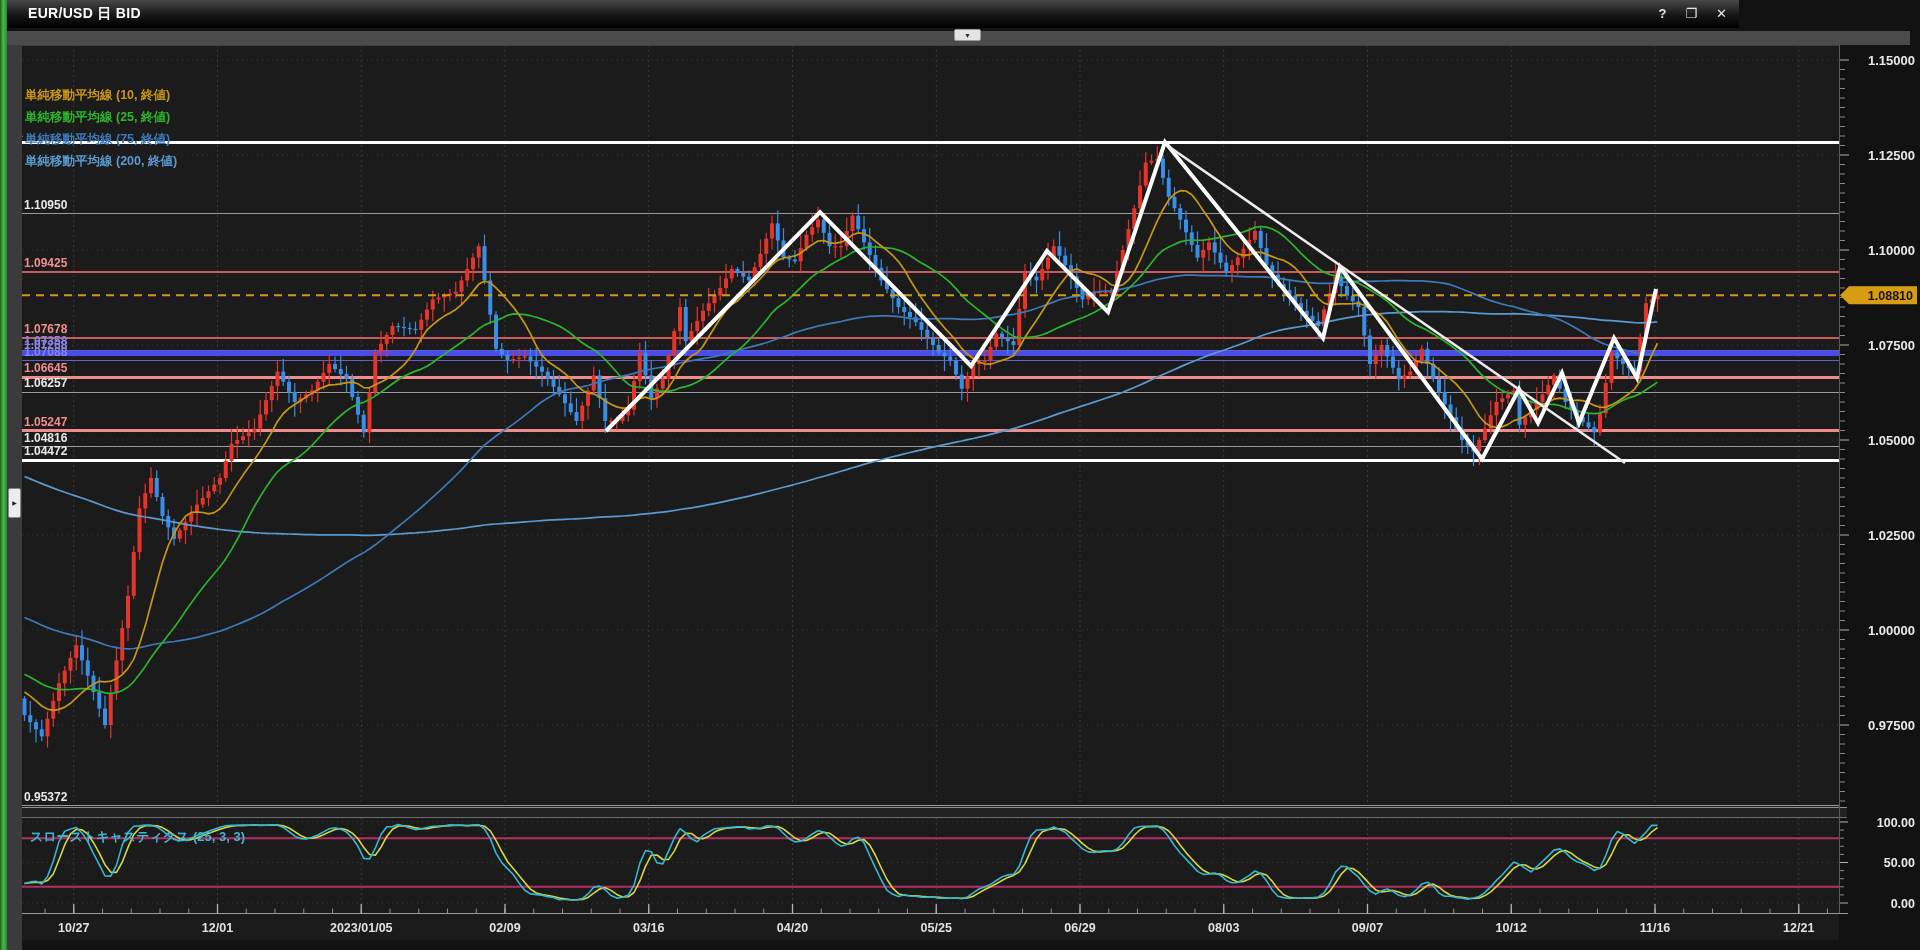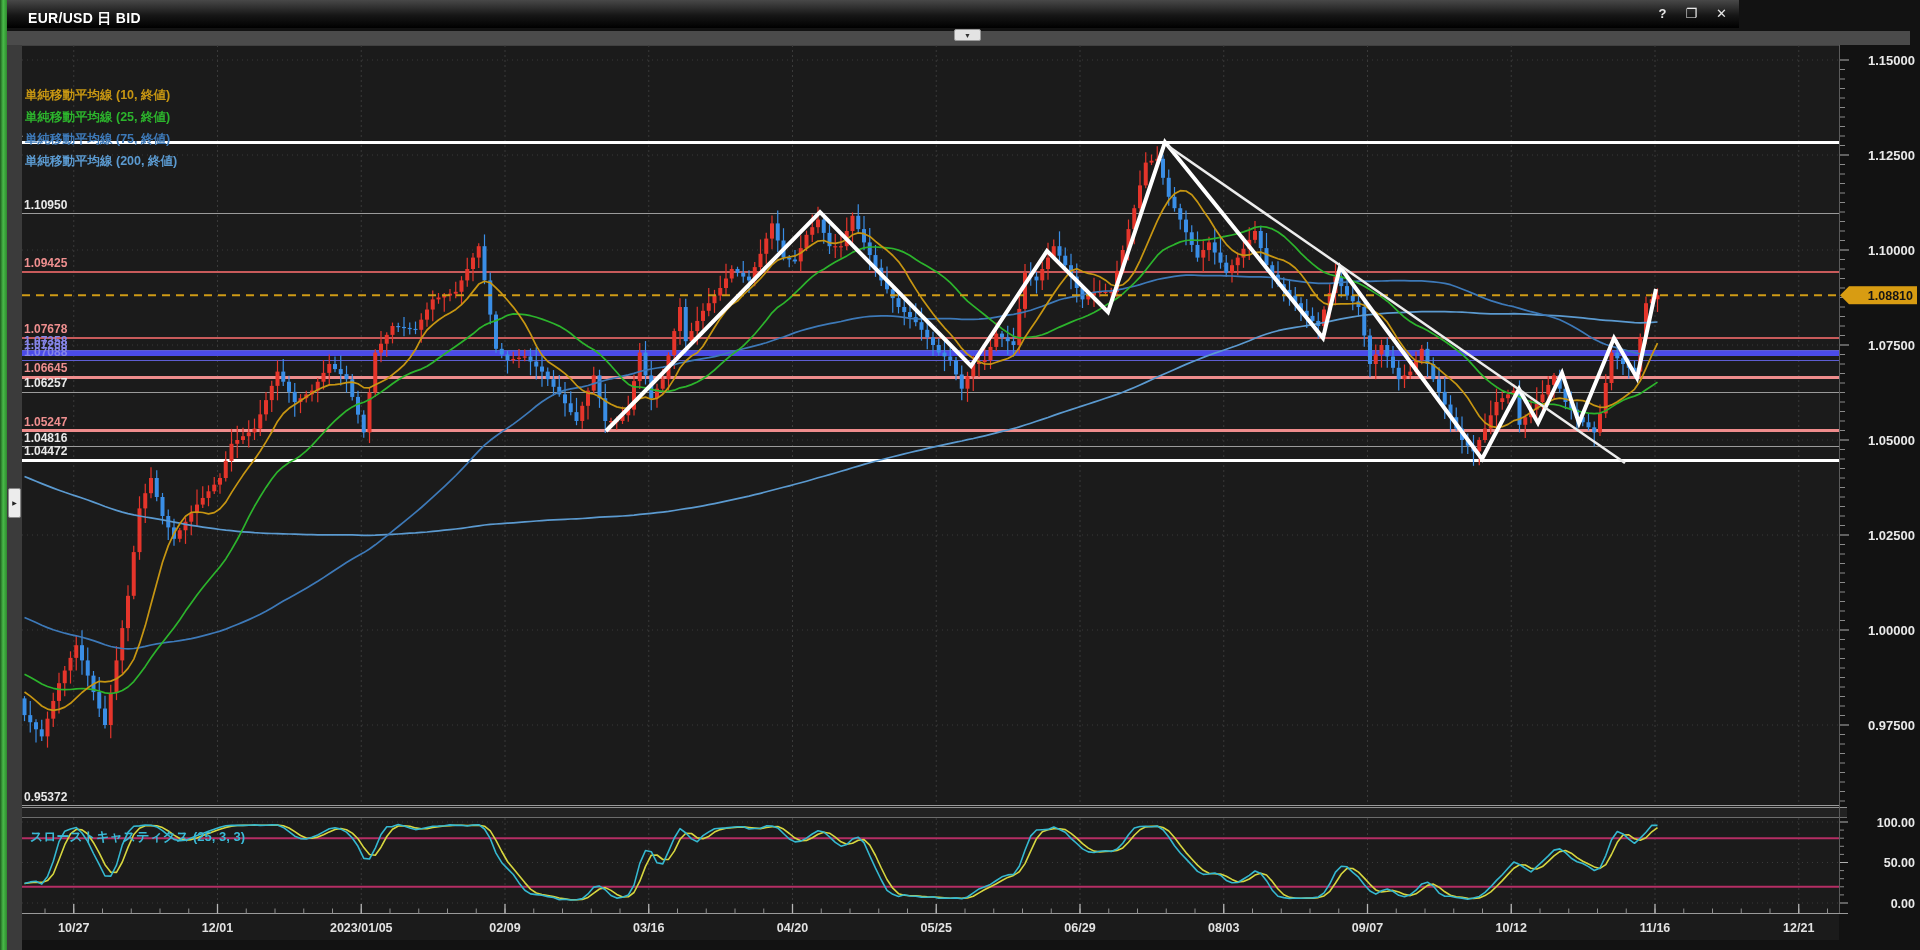--- a/index.html
+++ b/index.html
@@ -4,21 +4,21 @@
 <style>
   html,body{margin:0;padding:0;background:#000;}
   *{box-sizing:border-box;}
   .window{position:relative;width:1920px;height:950px;background:#121212;overflow:hidden;
           font-family:"Liberation Sans","DejaVu Sans",sans-serif;}
   #chart{position:absolute;left:0;top:0;}
   .green-edge{position:absolute;left:0;top:0;width:7px;height:950px;
               background:linear-gradient(90deg,#1e5c1e,#49bb49 45%,#2e8b2e);}
   .titlebar{position:absolute;left:7px;top:0;width:1732px;height:28px;
             background:linear-gradient(#484848,#161616 55%,#000);
-            display:flex;align-items:flex-end;}
+            display:flex;align-items:center;}
   .titlebar .title{margin-left:21px;color:#fff;font-size:14px;font-weight:bold;letter-spacing:.3px;}
   .winbtns{margin-left:auto;margin-right:12px;display:flex;gap:19px;}
   .wbtn{color:#e8e8e8;font-size:13px;font-weight:bold;line-height:28px;cursor:pointer;}
   .toolbar{position:absolute;left:7px;top:31px;width:1903px;height:14px;background:#4b4b4b;}
   .collapse-btn{position:absolute;left:947px;top:-2px;width:27px;height:12px;background:#e3e3e3;
                 border-radius:2px;border:1px solid #9a9a9a;display:flex;align-items:center;justify-content:center;cursor:pointer;}
   .collapse-btn span{font-size:7px;color:#333;line-height:1;}
   .side-strip{position:absolute;left:7px;top:45px;width:15px;height:905px;background:#3b3b3b;}
   .expand-btn{position:absolute;left:1px;top:443px;width:13px;height:30px;background:#ececec;
               border-radius:2px;border:1px solid #888;display:flex;align-items:center;justify-content:center;cursor:pointer;}

